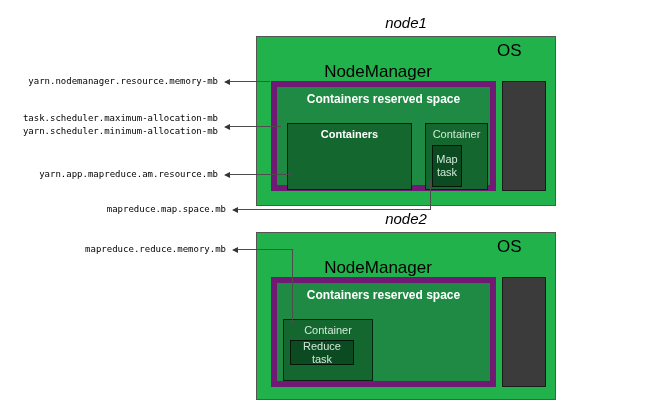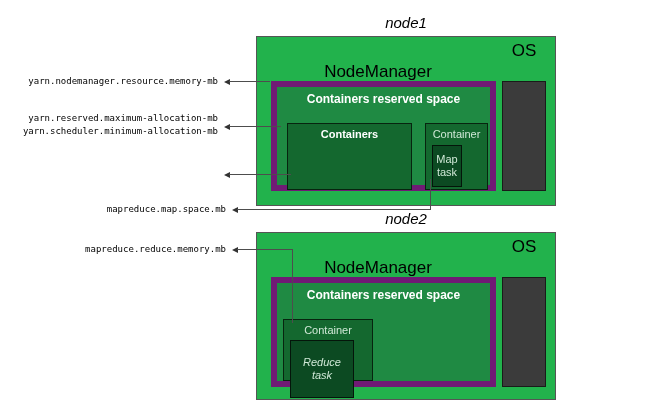--- a/index.html
+++ b/index.html
@@ -44,21 +44,21 @@
     text-align: center;
     font-size: 17px;
     color: #000000;
     font-family: "Liberation Sans", sans-serif;
     white-space: nowrap;
     margin-top: 21px;
   }
   .os-title {
     position: absolute;
     top: 4px;
-    text-align: center;
+    text-align: left;
     font-size: 17px;
     color: #000000;
     font-family: "Liberation Sans", sans-serif;
     white-space: nowrap;
   }
 
   
   .reserved-box {
     position: absolute;
     background: #1f8a43;
@@ -199,39 +199,40 @@
   <div class="node-box" style="left:256px; top:232px; width:300px; height:168px;">
 
     <div class="nm-title">NodeManager</div>
     <div class="os-title" style="right:4px; width:54px;">OS</div>
 
     <div class="reserved-box" style="left:14px; top:44px; width:225px; height:110px;">
       <div class="reserved-label">Containers reserved space</div>
 
       <div class="containers-box" style="left:6px; top:36px; width:90px; height:62px;">
         <div class="container-label">Container</div>
-        <div class="task-box" style="left:6px; top:20px; width:64px; height:58px;font-style:italic;">
+        <div class="task-box" style="left:6px; top:20px; width:64px; height:25px;">
           <span class="task-label">Reduce
 task</span>
         </div>
       </div>
     </div>
 
     <div class="os-slab" style="left:245px; top:44px; width:44px; height:110px;"></div>
   </div>
 
   <div class="ann" style="left:18px; top:76px; width:200px;">yarn.nodemanager.resource.memory-mb</div>
   <div class="arrow-left" style="left:224px; top:79px;"></div>
   <div class="hline" style="left:229px; top:81px; width:41px;"></div>
 
-  <div class="ann" style="left:8px; top:113px; width:210px;">yarn.reserved.maximum-allocation-mb</div>
+  <div class="ann" style="left:8px; top:113px; width:210px;">task.scheduler.maximum-allocation-mb</div>
   <div class="ann" style="left:8px; top:126px; width:210px;">yarn.scheduler.minimum-allocation-mb</div>
   <div class="arrow-left" style="left:224px; top:124px;"></div>
   <div class="hline" style="left:229px; top:126px; width:52px;"></div>
 
+  <div class="ann" style="left:24px; top:169px; width:194px;">yarn.app.mapreduce.am.resource.mb</div>
   <div class="arrow-left" style="left:224px; top:172px;"></div>
   <div class="hline" style="left:229px; top:174px; width:62px;"></div>
 
   <div class="ann" style="left:90px; top:204px; width:136px;">mapreduce.map.space.mb</div>
   <div class="arrow-left" style="left:232px; top:207px;"></div>
   <div class="hline" style="left:237px; top:209px; width:193px;"></div>
   <div class="vline" style="left:430px; top:179px; height:31px;"></div>
 
   <div class="ann" style="left:76px; top:244px; width:150px;">mapreduce.reduce.memory.mb</div>
   <div class="arrow-left" style="left:232px; top:247px;"></div>

